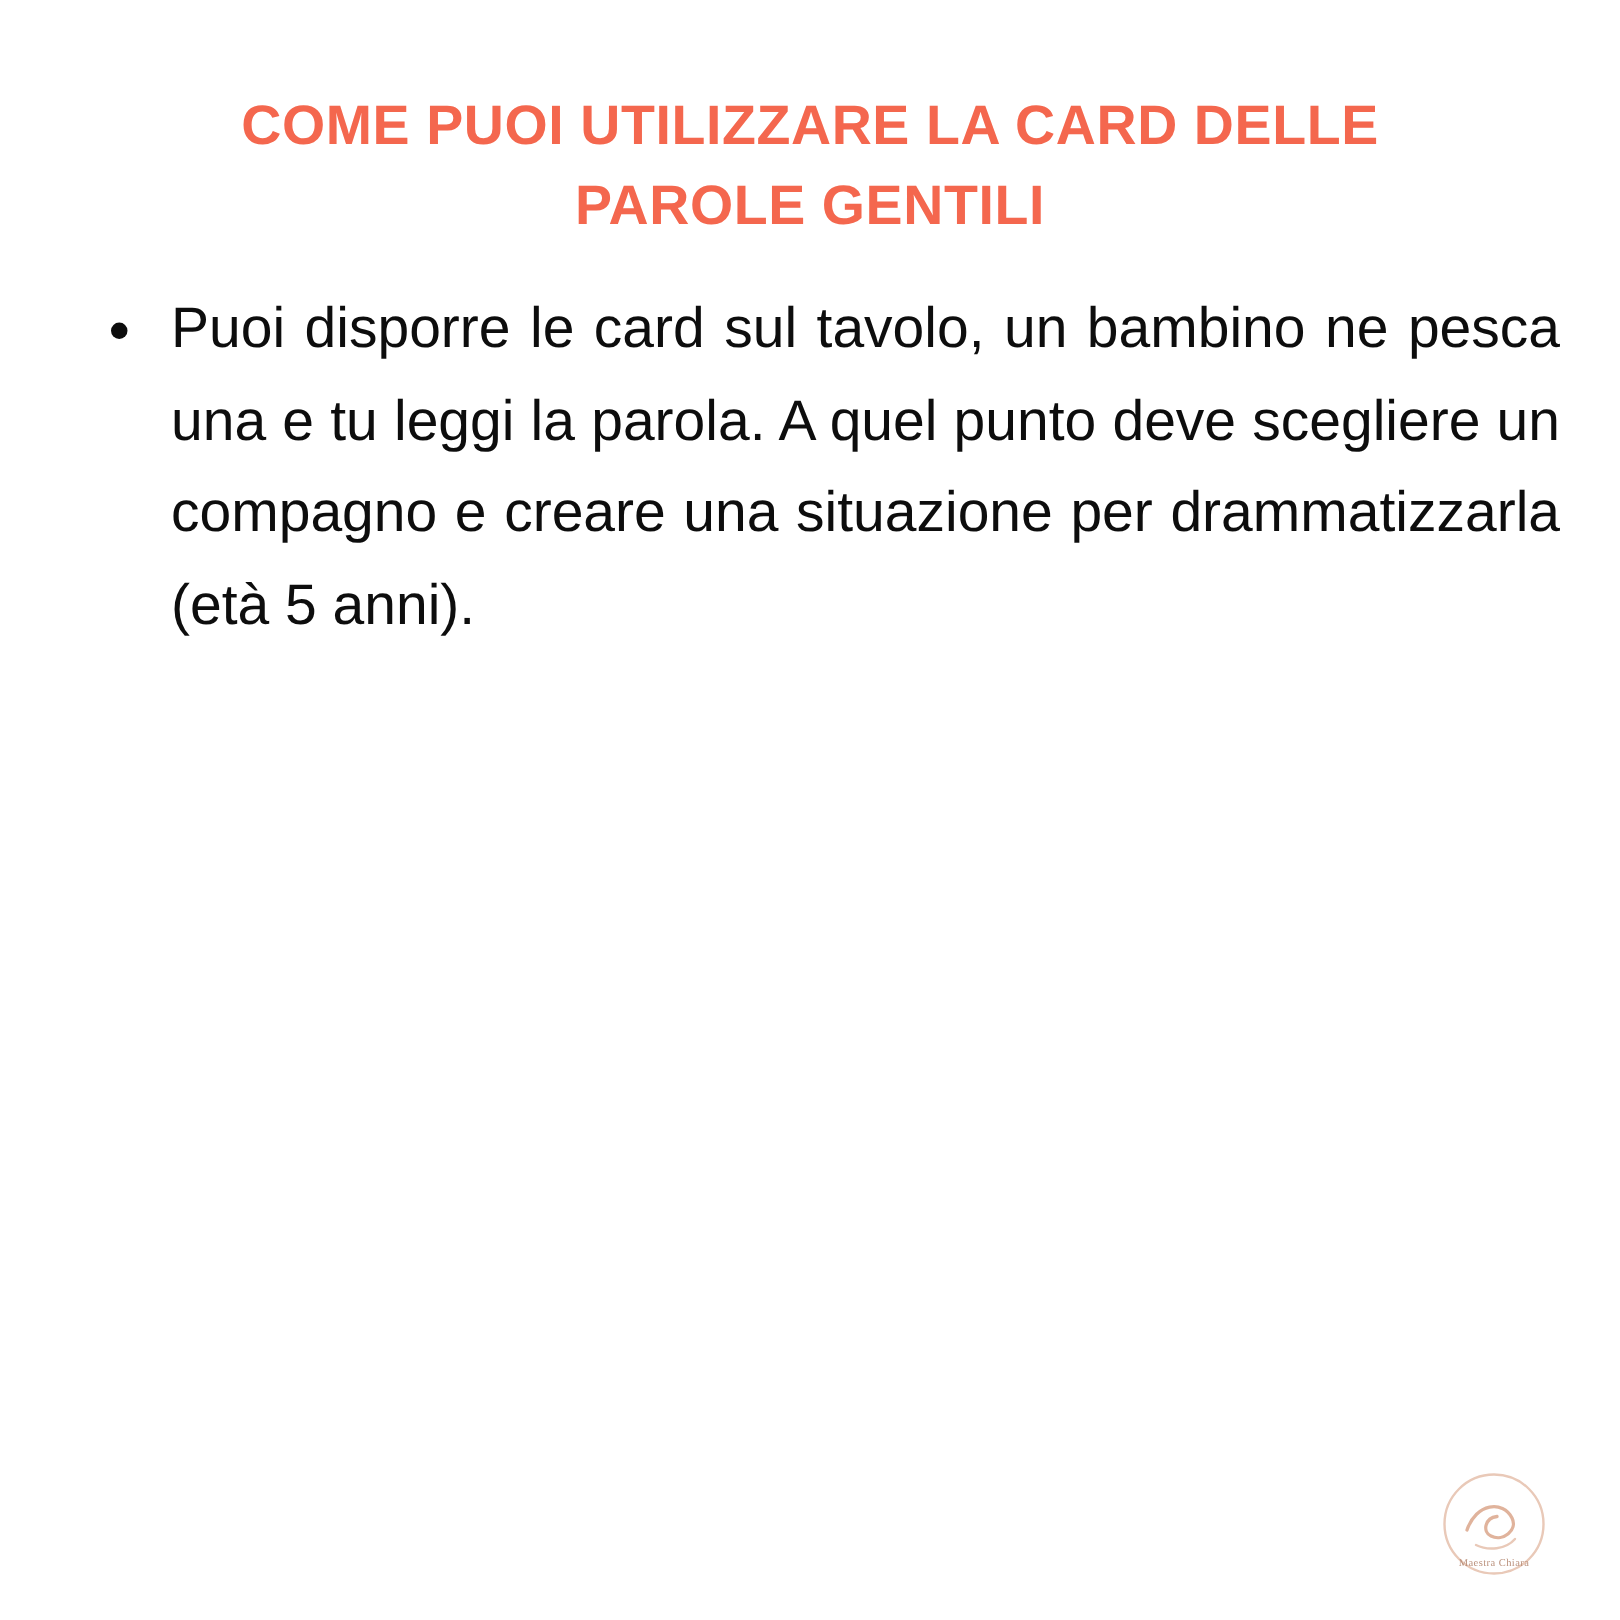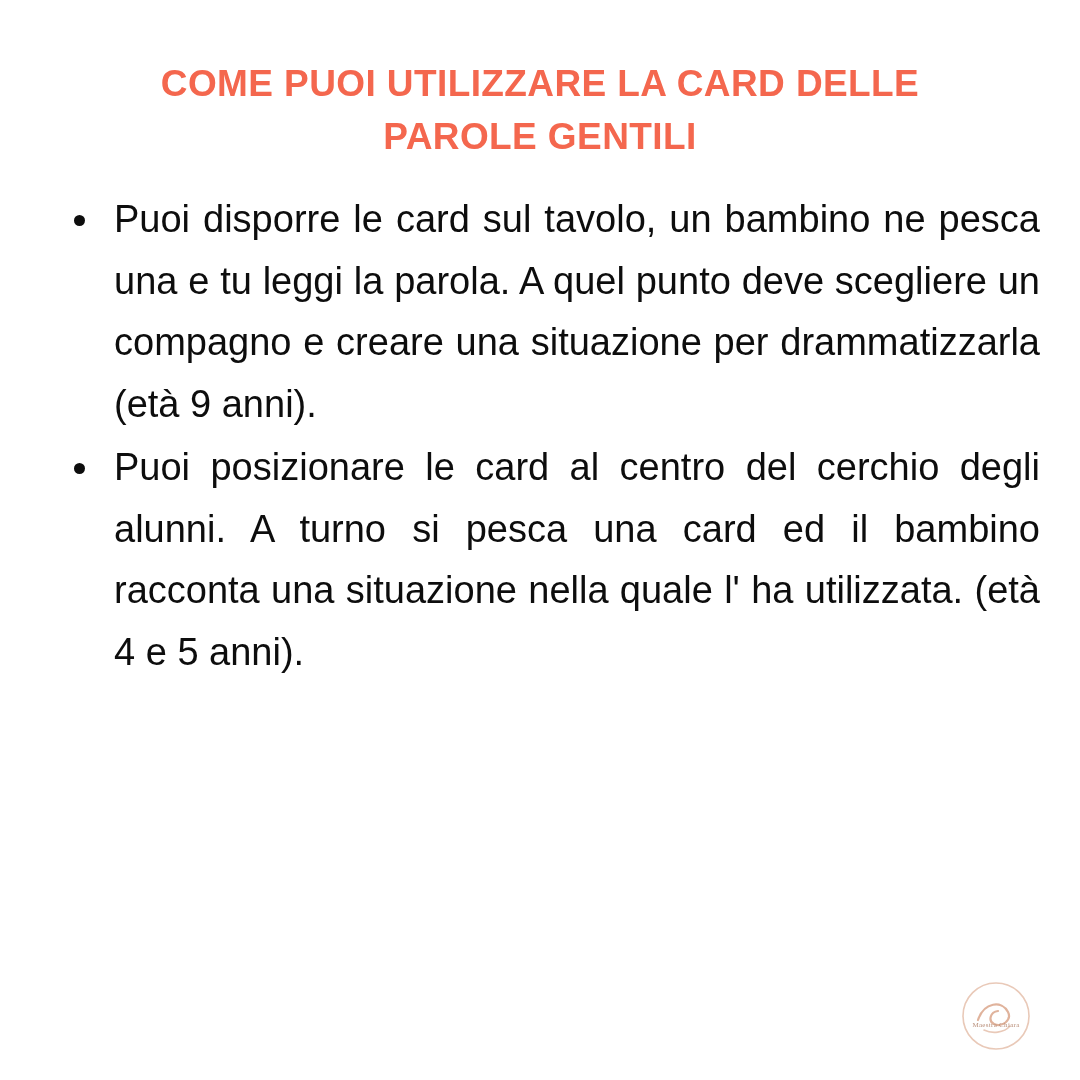--- a/index.html
+++ b/index.html
@@ -72,43 +72,40 @@
     height: 92px;
     display: flex;
     align-items: center;
     justify-content: center;
   }
   .logo svg {
     display: block;
   }
   .logo-text {
     position: absolute;
-    bottom: 33px;
+    bottom: 16px;
     left: 0;
     width: 100%;
     text-align: center;
     font-size: 7px;
     color: #b98f7a;
     font-family: "Liberation Serif", serif;
     letter-spacing: 0.3px;
   }
 </style>
 </head>
 <body>
 
 <div class="page">
 
   <h1 class="title">COME PUOI UTILIZZARE LA CARD DELLE PAROLE GENTILI</h1>
 
   <ul class="bullet-list">
     <li class="bullet-item">
-      <span>Puoi disporre le card sul tavolo, un bambino ne pesca una e tu leggi la parola. A quel punto deve scegliere un compagno e creare una situazione per drammatizzarla (età 9 anni).</span>
-    </li>
-    <li class="bullet-item">
-      <span>Puoi posizionare le card al centro del cerchio degli alunni. A turno si pesca una card ed il bambino racconta una situazione nella quale l' ha utilizzata. (età 4 e 5 anni).</span>
+      <span>Puoi disporre le card sul tavolo, un bambino ne pesca una e tu leggi la parola. A quel punto deve scegliere un compagno e creare una situazione per drammatizzarla (età 5 anni).</span>
     </li>
   </ul>
 
   <div class="logo">
     <svg width="92" height="92" viewBox="0 0 92 92" aria-hidden="true">
       <circle cx="46" cy="46" r="33" fill="none" stroke="#e9c9b8" stroke-width="1.6"></circle>
       <path d="M28 50 C34 32, 52 30, 58 42 C62 50, 52 58, 44 54 C38 51, 40 42, 48 41" fill="none" stroke="#e0b39c" stroke-width="2.2" stroke-linecap="round"></path>
       <path d="M34 60 C42 64, 54 63, 60 56" fill="none" stroke="#e9c9b8" stroke-width="1.6" stroke-linecap="round"></path>
     </svg>
     <div class="logo-text">Maestra Chiara</div>

